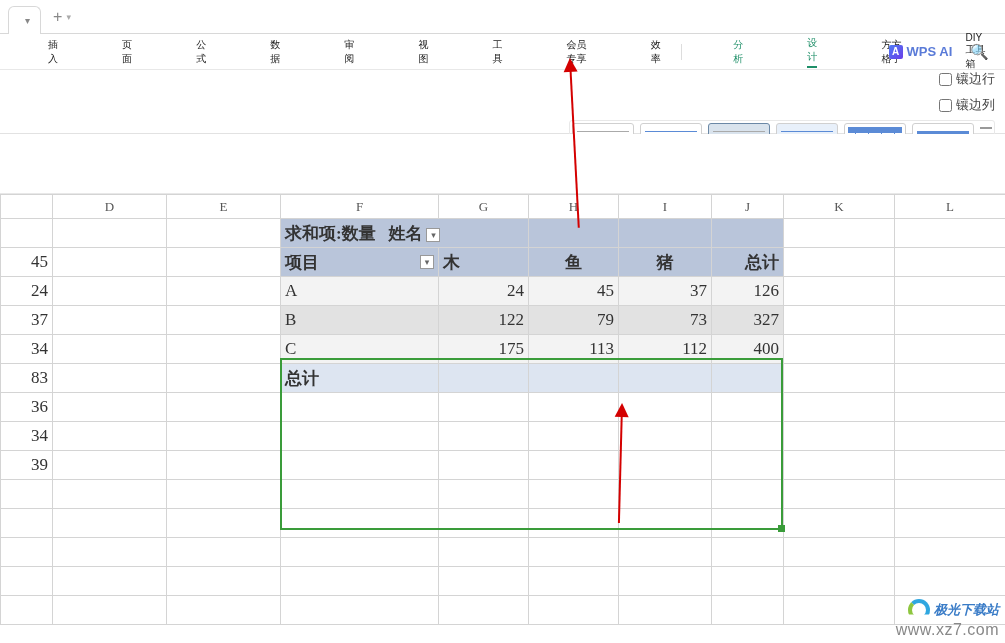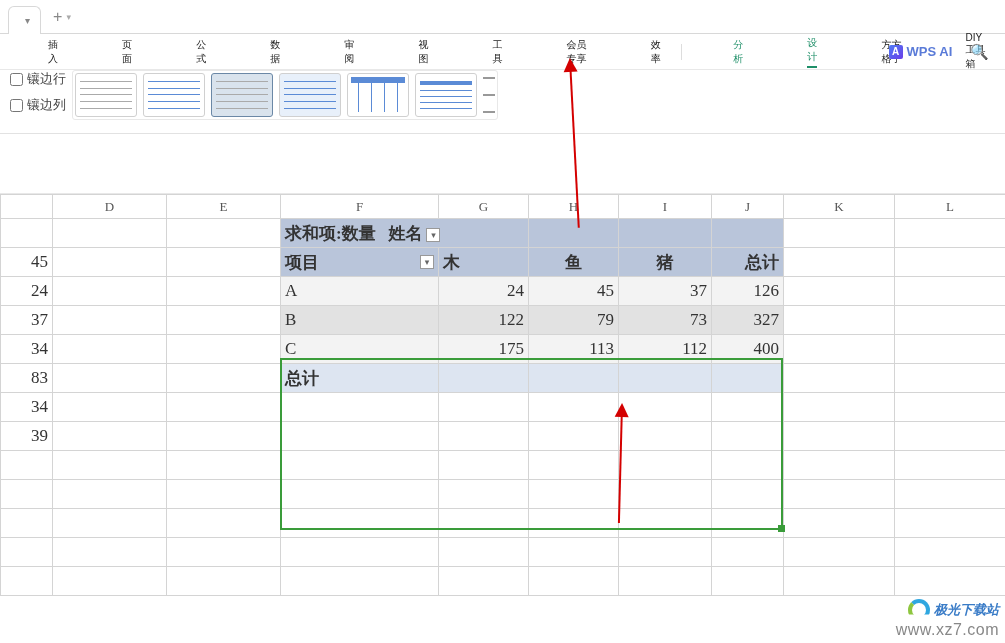--- a/index.html
+++ b/index.html
@@ -17,21 +17,21 @@
 .menubar { height:36px; display:flex; align-items:center; gap:32px; padding:0 16px; border-bottom:1px solid #e8e8e8; background:#fff; position:relative; }
 .menuitem { cursor:pointer; color:#222; font-size:10px; position:relative;margin-left:32px; }
 .menuitem.analysis { color:#1e8f68; }
 .menuitem.design { color:#1e8f68; border-bottom:2px solid #1e8f68; padding-bottom:2px; }
 .menu-right { position:absolute; right:16px; display:flex; align-items:center; gap:18px; }
 .wpsai { color:#5a7bd8; font-weight:600; font-size:13px; display:flex; align-items:center; gap:4px; }
 .wpsai-a { background:linear-gradient(135deg,#4f7cf5,#6a3de8); color:#fff; width:14px; height:14px; display:inline-flex; align-items:center; justify-content:center; font-size:10px; border-radius:2px; }
 .search-ic { color:#555; font-size:15px; }
 
 
-.ribbon { height:64px; border-bottom:1px solid #e2e2e2; display:flex; align-items:flex-start; padding:0 10px; gap:6px; background:#fff; }
+.ribbon { height:64px; border-bottom:1px solid #e2e2e2; display:flex; align-items:flex-end; padding:0 10px; gap:6px; background:#fff;flex-direction:column; }
 .checks { display:flex; flex-direction:column; gap:8px; }
 .chk { display:flex; align-items:center; gap:4px; font-size:13px; color:#444; }
 .chk input { width:13px; height:13px; }
 .styles { display:flex; gap:6px; align-items:center; padding:2px; border:1px solid #e8e8e8; border-radius:3px; }
 .style-sw { width:62px; height:44px; border:1px solid #d0d0d0; border-radius:3px; background:#fff; cursor:pointer; position:relative; overflow:hidden; }
 .style-sw.active { background:#d9e3ed; border-color:#6b88a6; }
 .sw-rows { position:absolute; inset:4px; display:flex; flex-direction:column; justify-content:space-around; }
 .sw-rows .r { height:1px; background:#aaa; }
 .sw-blue .r { background:#5b8bd6; }
 .sw-blue2 { background:#e8f0fa; }
@@ -283,20 +283,32 @@
       <td class="pv-total pv-left pvt">总计</td>
       <td class="pv-total"></td>
           <td class="pv-total"></td>
           <td class="pv-total"></td>
           <td class="pv-total"></td>
       <td></td>
           <td></td>
     </tr>
 
     <tr>
+          <td class="left-num">36</td>
+          <td></td>
+          <td></td>
+          <td></td>
+          <td></td>
+          <td></td>
+          <td></td>
+          <td></td>
+          <td></td>
+          <td></td>
+        </tr>
+    <tr>
           <td class="left-num">34</td>
           <td></td>
           <td></td>
           <td></td>
           <td></td>
           <td></td>
           <td></td>
           <td></td>
           <td></td>
           <td></td>

